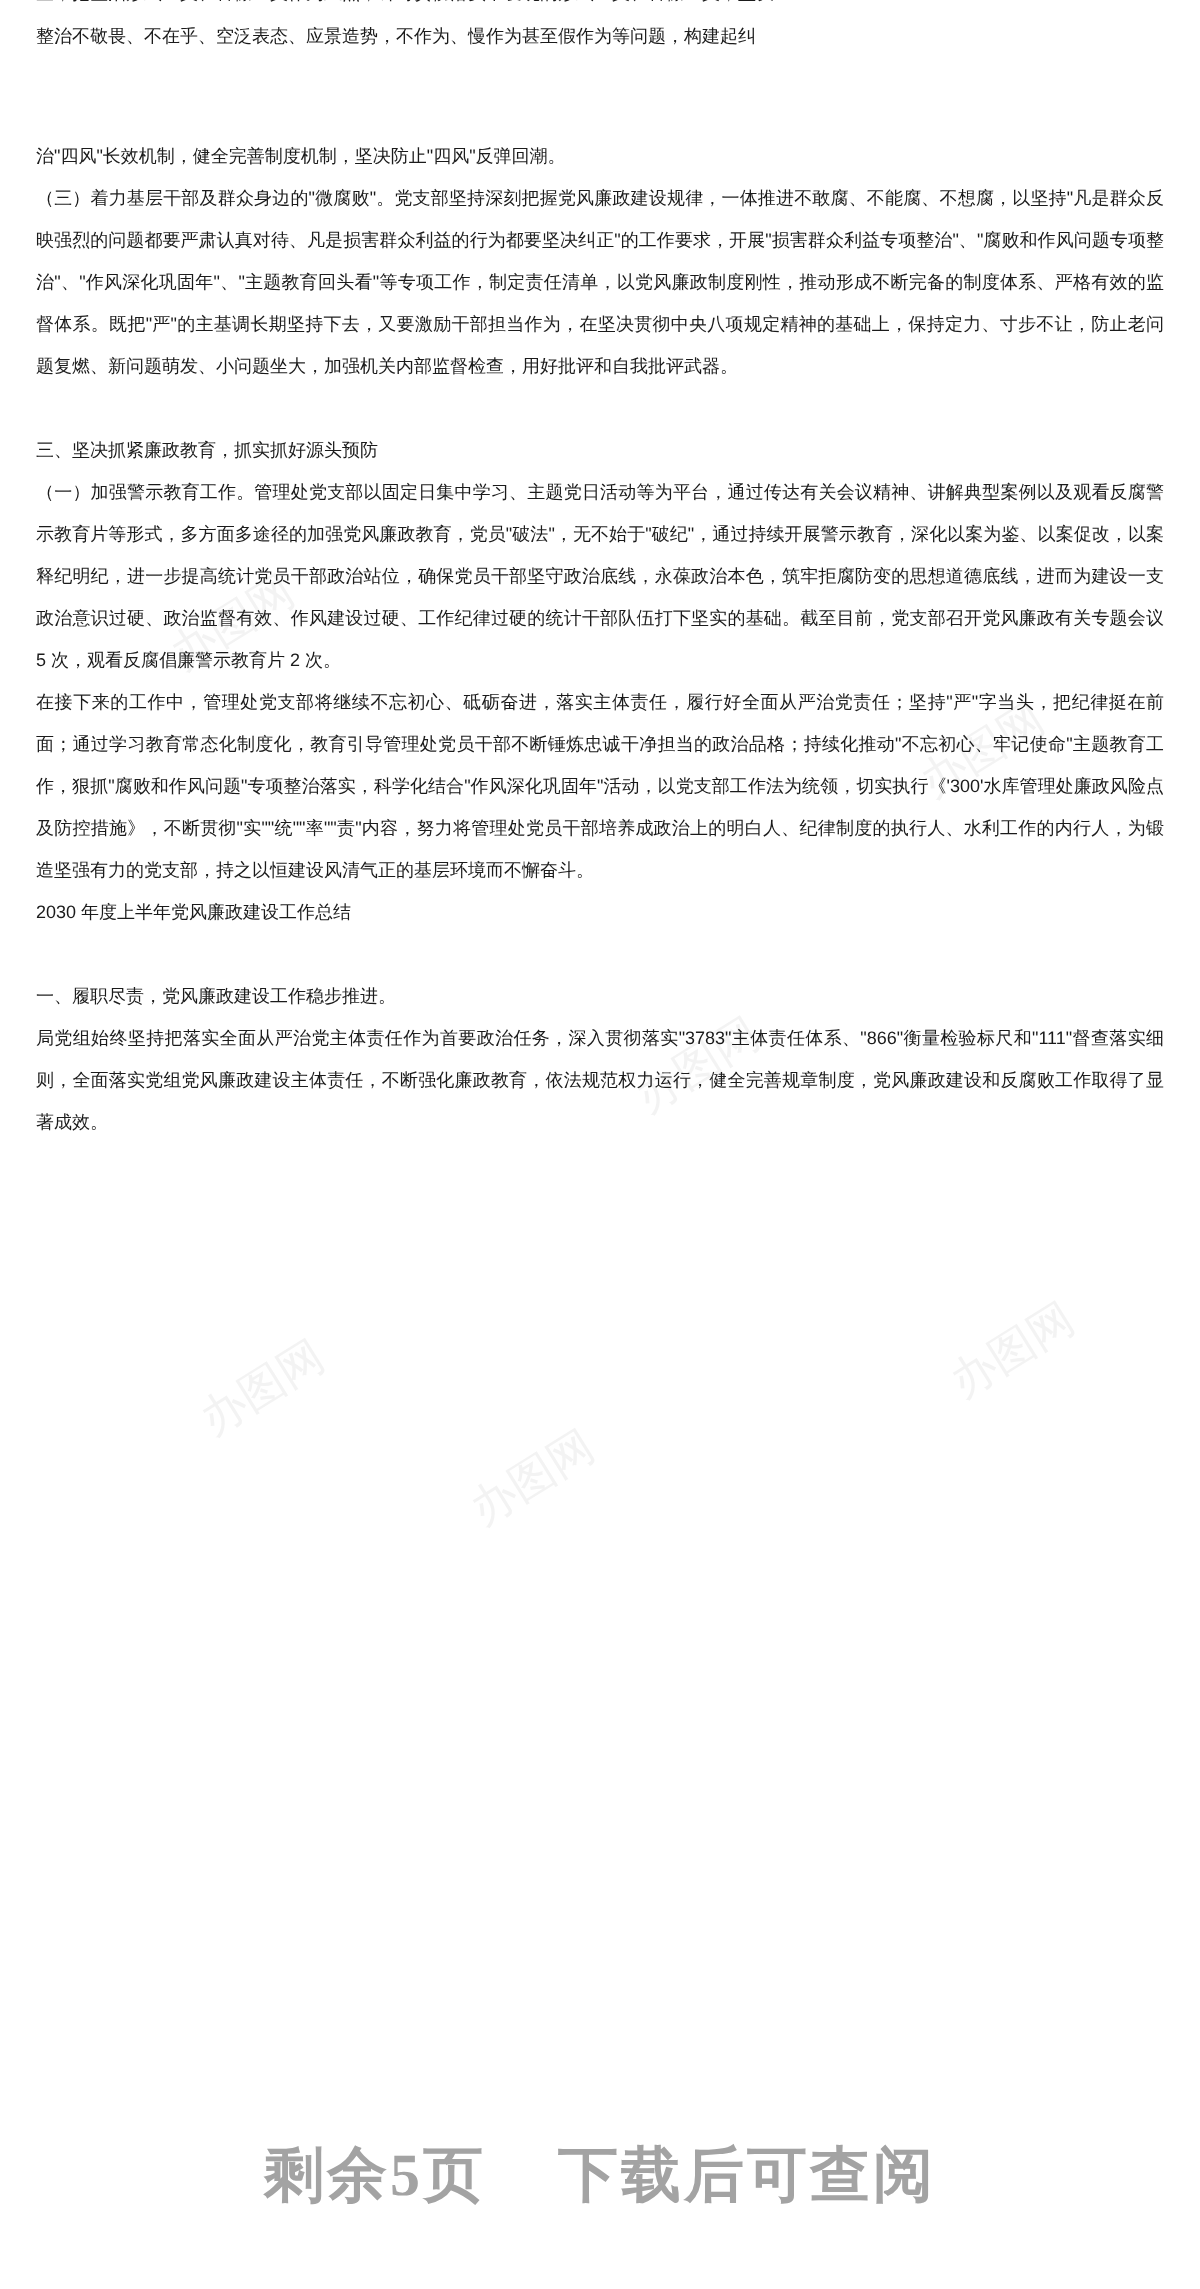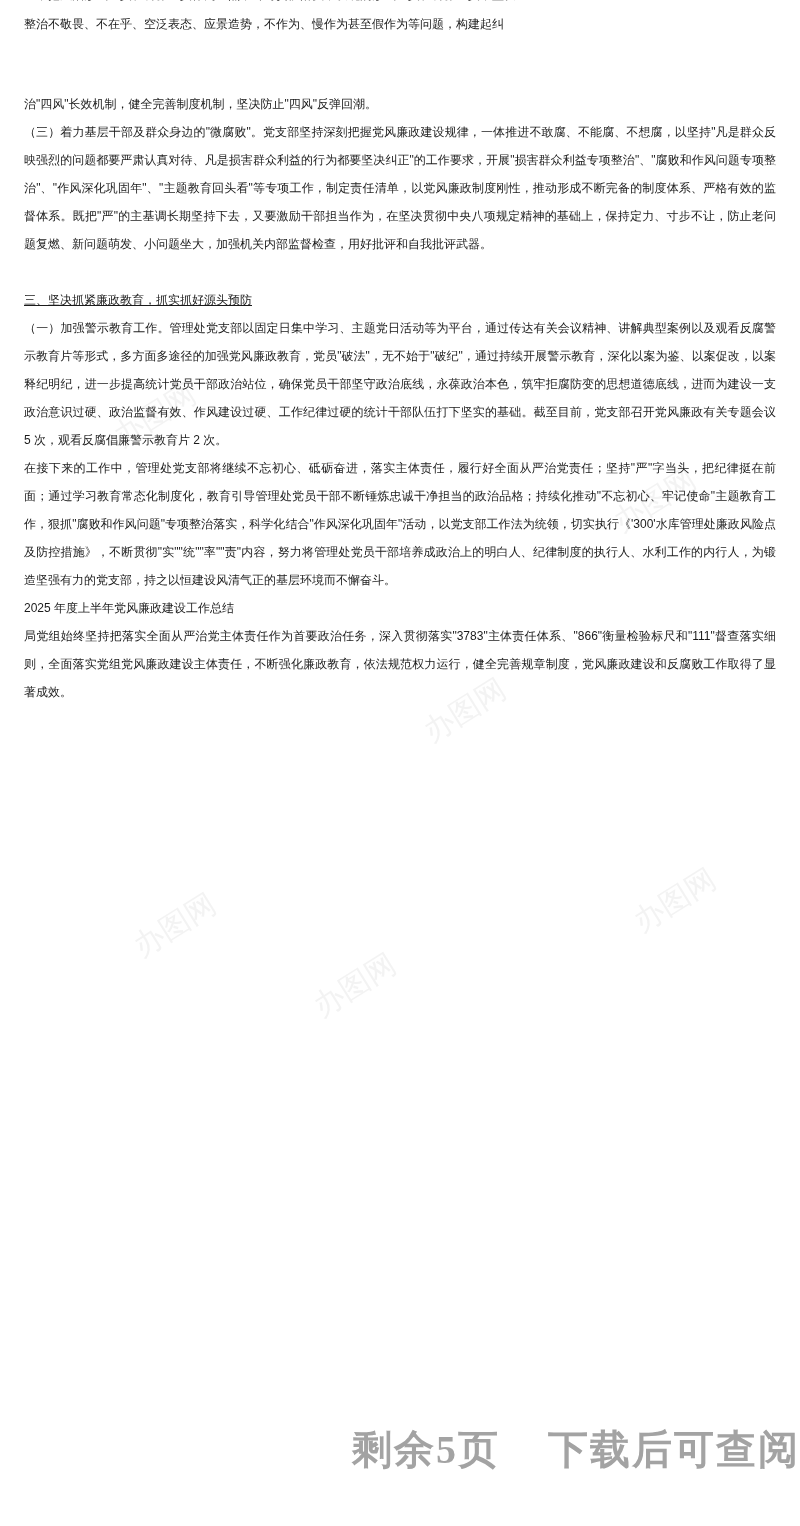--- a/index.html
+++ b/index.html
@@ -24,28 +24,28 @@
   
   .clip {
     height: 10px;
     overflow: hidden;
   }
   .clip-inner {
     margin-top: -19px;
     white-space: nowrap;
   }
   .para { margin: 0; }
-  .gap-line { margin-top: 28px; text-decoration: underline; }   
+  .gap-line { margin-top: 28px; }   
   .gap-page { margin-top: 52px; }   
   .preview-footer {
     position: absolute;
     top: 1422px;
     left: 0;
     right: 0;
-    text-align: right;
+    text-align: center;
     font-family: "Liberation Serif", serif;
     font-weight: bold;
     font-size: 40px;
     color: #a3a3a3;
     letter-spacing: 2px;
   }
   .footer-gap {
     display: inline-block;
     width: 48px;
   }
@@ -72,20 +72,21 @@
   <div class="clip">
     <div class="clip-inner">查，把整治形式主义、官僚主义作为重点，针对贯彻落实中发现的形式主义、官僚主义，坚决</div>
   </div>
   <div id="blocks">
       <div class="para">整治不敬畏、不在乎、空泛表态、应景造势，不作为、慢作为甚至假作为等问题，构建起纠</div>
       <div class="para gap-page">治"四风"长效机制，健全完善制度机制，坚决防止"四风"反弹回潮。</div>
       <div class="para">（三）着力基层干部及群众身边的"微腐败"。党支部坚持深刻把握党风廉政建设规律，一体推进不敢腐、不能腐、不想腐，以坚持"凡是群众反映强烈的问题都要严肃认真对待、凡是损害群众利益的行为都要坚决纠正"的工作要求，开展"损害群众利益专项整治"、"腐败和作风问题专项整治"、"作风深化巩固年"、"主题教育回头看"等专项工作，制定责任清单，以党风廉政制度刚性，推动形成不断完备的制度体系、严格有效的监督体系。既把"严"的主基调长期坚持下去，又要激励干部担当作为，在坚决贯彻中央八项规定精神的基础上，保持定力、寸步不让，防止老问题复燃、新问题萌发、小问题坐大，加强机关内部监督检查，用好批评和自我批评武器。</div>
       <div class="para gap-line">三、坚决抓紧廉政教育，抓实抓好源头预防</div>
       <div class="para">（一）加强警示教育工作。管理处党支部以固定日集中学习、主题党日活动等为平台，通过传达有关会议精神、讲解典型案例以及观看反腐警示教育片等形式，多方面多途径的加强党风廉政教育，党员"破法"，无不始于"破纪"，通过持续开展警示教育，深化以案为鉴、以案促改，以案释纪明纪，进一步提高统计党员干部政治站位，确保党员干部坚守政治底线，永葆政治本色，筑牢拒腐防变的思想道德底线，进而为建设一支政治意识过硬、政治监督有效、作风建设过硬、工作纪律过硬的统计干部队伍打下坚实的基础。截至目前，党支部召开党风廉政有关专题会议 5 次，观看反腐倡廉警示教育片 2 次。</div>
       <div class="para">在接下来的工作中，管理处党支部将继续不忘初心、砥砺奋进，落实主体责任，履行好全面从严治党责任；坚持"严"字当头，把纪律挺在前面；通过学习教育常态化制度化，教育引导管理处党员干部不断锤炼忠诚干净担当的政治品格；持续化推动"不忘初心、牢记使命"主题教育工作，狠抓"腐败和作风问题"专项整治落实，科学化结合"作风深化巩固年"活动，以党支部工作法为统领，切实执行《'300'水库管理处廉政风险点及防控措施》，不断贯彻"实""统""率""责"内容，努力将管理处党员干部培养成政治上的明白人、纪律制度的执行人、水利工作的内行人，为锻造坚强有力的党支部，持之以恒建设风清气正的基层环境而不懈奋斗。</div>
-      <div class="para">2025 年度上半年党风廉政建设工作总结</div>
+      <div class="para">2030 年度上半年党风廉政建设工作总结</div>
+      <div class="para gap-line">一、履职尽责，党风廉政建设工作稳步推进。</div>
       <div class="para">局党组始终坚持把落实全面从严治党主体责任作为首要政治任务，深入贯彻落实"3783"主体责任体系、"866"衡量检验标尺和"111"督查落实细则，全面落实党组党风廉政建设主体责任，不断强化廉政教育，依法规范权力运行，健全完善规章制度，党风廉政建设和反腐败工作取得了显著成效。</div>
     </div>
 </div>
 
 <div class="preview-footer">
   <span>剩余5页</span><span class="footer-gap"></span><span>下载后可查阅</span>
 </div>
 
 </body></html>

